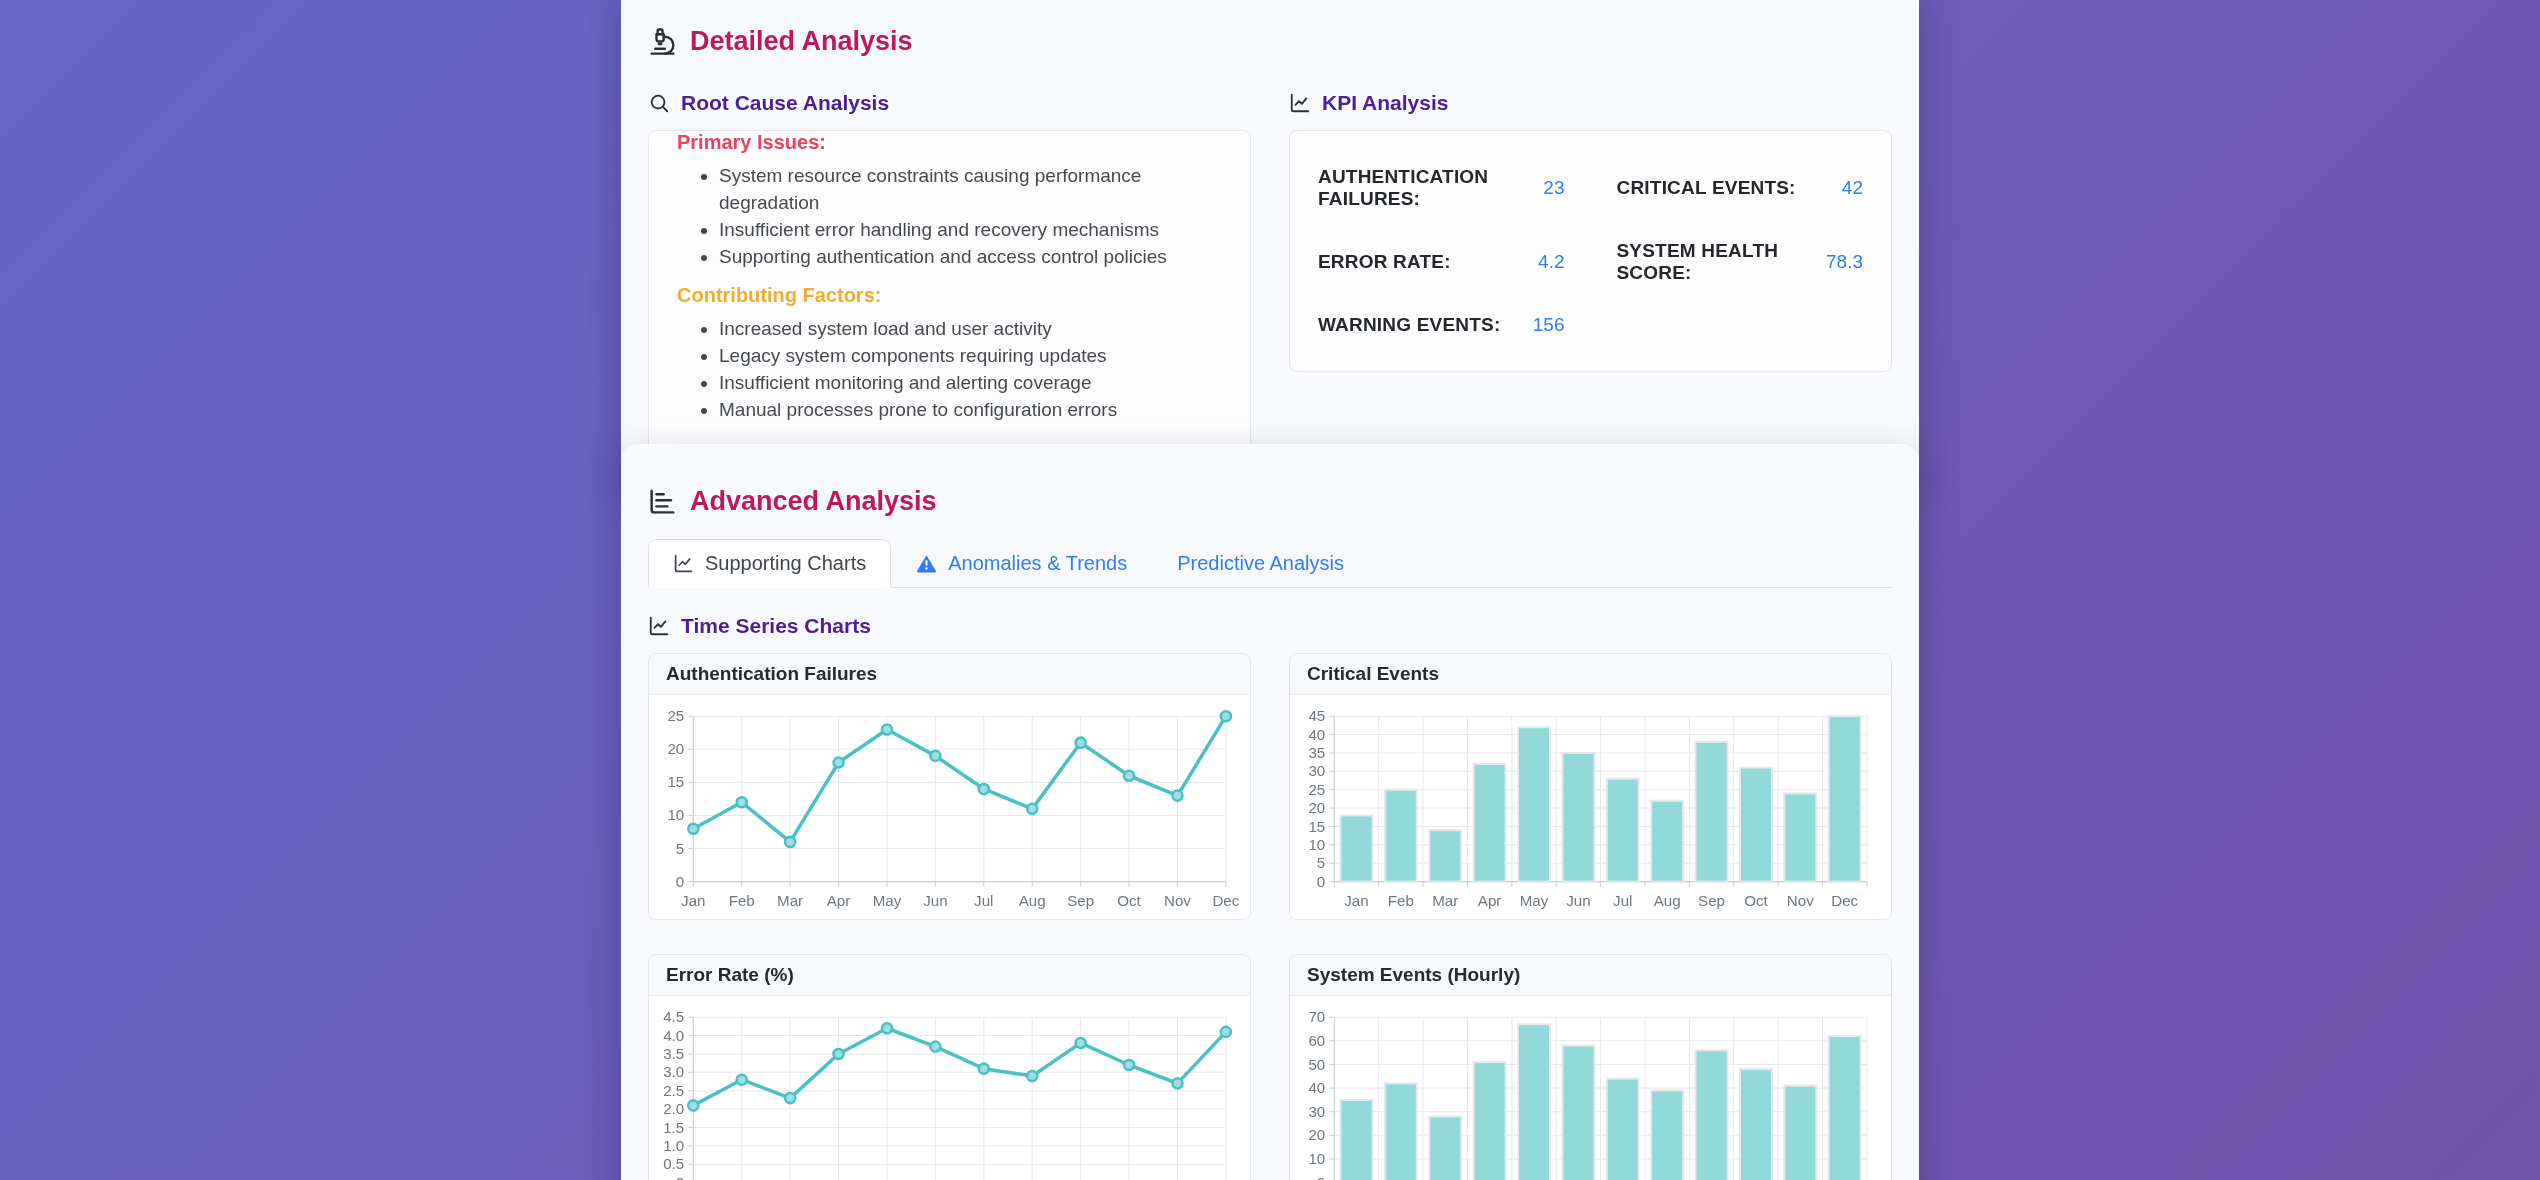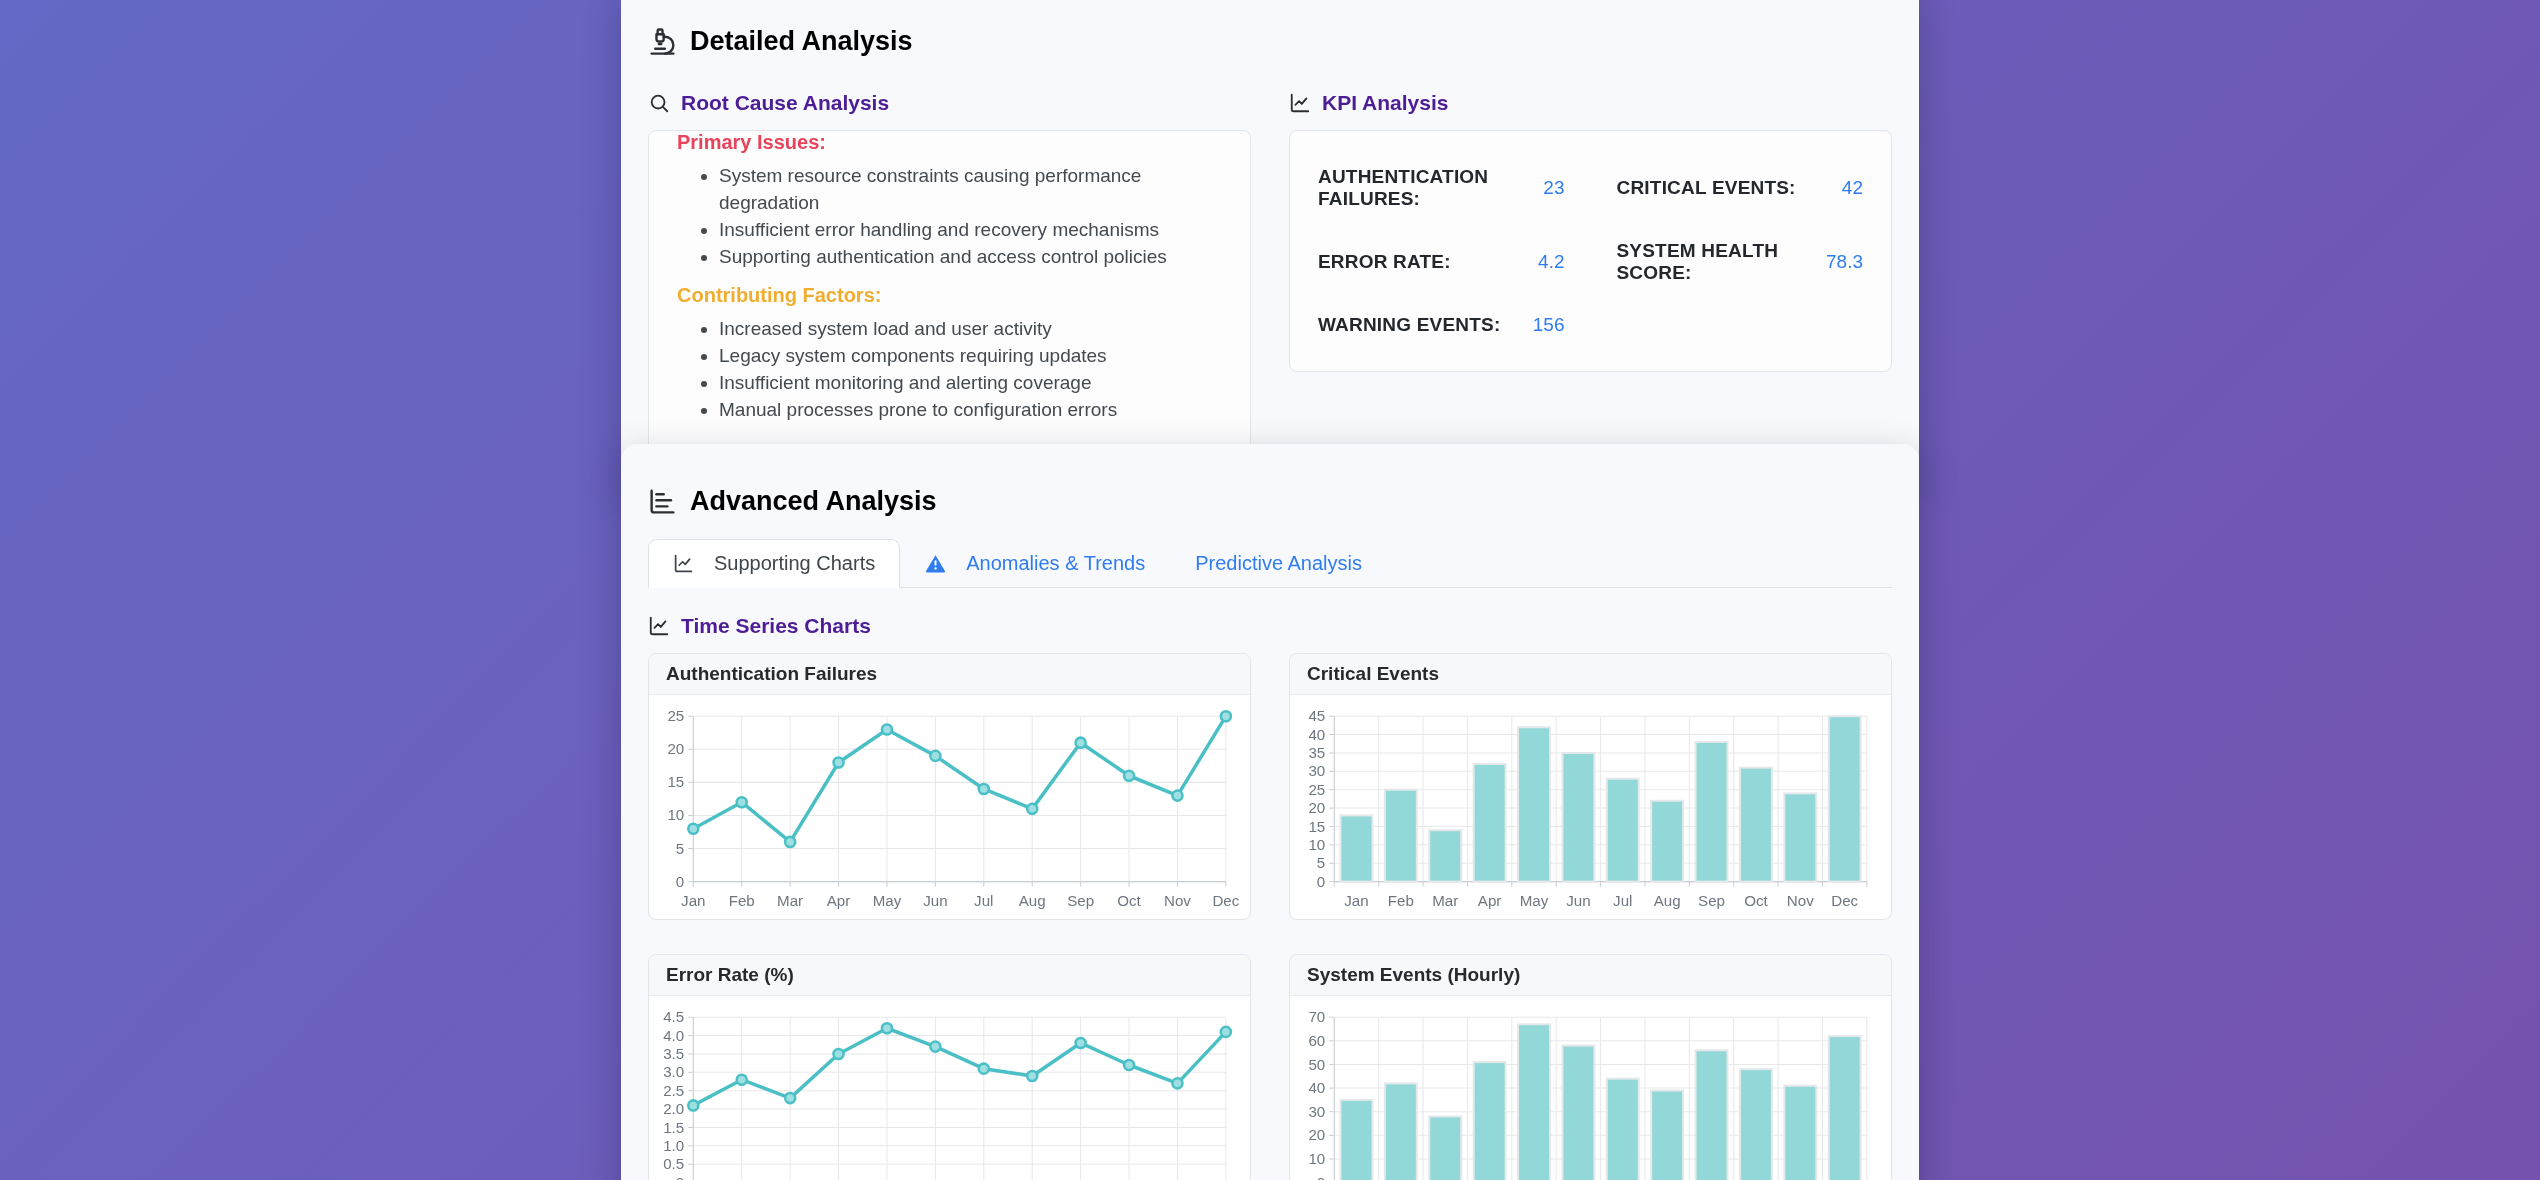--- a/index.html
+++ b/index.html
@@ -10,21 +10,21 @@
     -webkit-font-smoothing:antialiased;
   }
   .card{
     position:absolute;left:621px;width:1298px;box-sizing:border-box;
     background:#f8f9fc;border-radius:16px;padding:24px 27px;
     box-shadow:0 14px 38px rgba(15,15,45,.28);
   }
   #card-detailed{top:-20px;padding-top:28px;}
   #card-advanced{top:444px;height:1000px;}
 
-  .card-title{display:flex;align-items:center;gap:13px;font-size:27px;font-weight:700;color:#000000;text-align:center;}
+  .card-title{display:flex;align-items:center;gap:13px;font-size:27px;font-weight:700;color:#be185d;text-align:center;}
   .card-title .ic svg{width:29px;height:29px;display:block;}
   .ic{color:#2b2f34;display:inline-flex;}
 
   .two-col{display:grid;grid-template-columns:1fr 1fr;column-gap:38px;margin-top:34px;align-items:start;}
 
   .sub-title{display:flex;align-items:center;gap:11px;font-size:21px;font-weight:700;color:#4c1d95;margin:0 0 15px 0;}
   .sub-title .ic svg{width:22px;height:22px;display:block;}
 
   .panel{border:1px solid #e2e5ea;border-radius:8px;background:#fdfdfe;box-sizing:border-box;}
 
@@ -38,21 +38,21 @@
   
   .kpi-panel{padding:20px 28px;}
   .kpi-grid{display:grid;grid-template-columns:1fr 1fr;column-gap:52px;}
   .kpi-item{display:flex;justify-content:space-between;align-items:center;padding:15px 0;}
   .kpi-label{font-size:19px;font-weight:700;color:#24282d;letter-spacing:.2px;}
   .kpi-value{font-size:19px;}
 
   
   .tab-bar{display:flex;align-items:flex-end;border-bottom:1px solid #dde1e6;margin-top:22px;}
   .tab{
-    display:flex;align-items:center;gap:20px;padding:12px 24px;margin-bottom:-1px;
+    display:flex;align-items:center;gap:11px;padding:12px 24px;margin-bottom:-1px;
     font-family:"Liberation Sans",sans-serif;font-size:20px;background:transparent;
     border:1px solid transparent;border-radius:9px 9px 0 0;color:#2e7cf0;cursor:pointer;
   }
   .tab .ic{color:inherit;} .tab .ic svg{width:21px;height:21px;display:block;}
   .tab.active{background:#ffffff;border-color:#dde1e6 #dde1e6 #ffffff;color:#3f454c;}
 
   .section-title{margin-top:26px;}
 
   
   .charts-grid{display:grid;grid-template-columns:1fr 1fr;column-gap:38px;row-gap:34px;margin-top:14px;}

